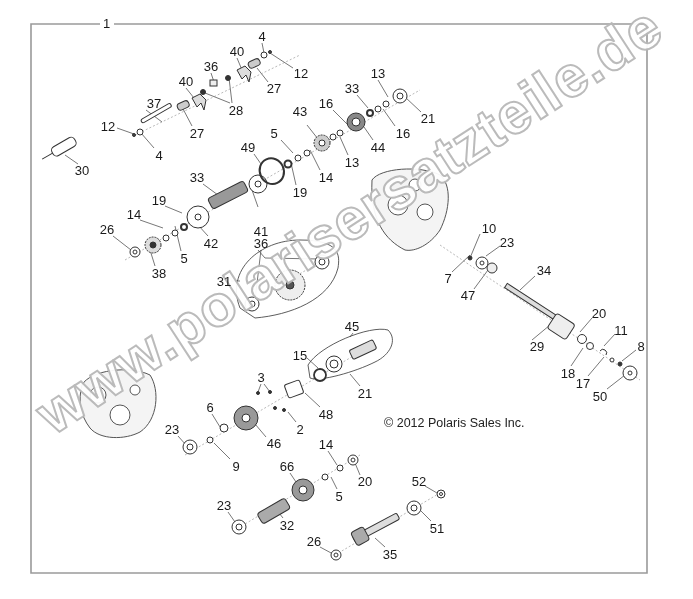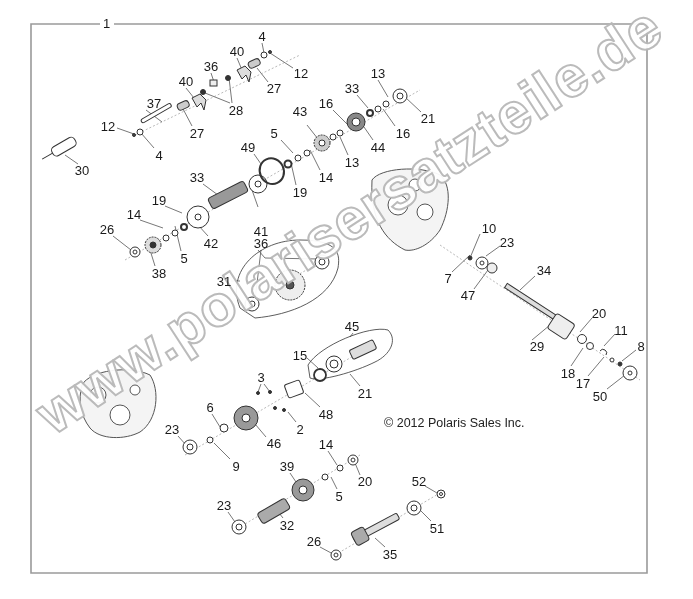--- a/index.html
+++ b/index.html
@@ -342,21 +342,21 @@
   <span class="lbl" style="left:300px;top:355px">15</span>
   <span class="lbl" style="left:365px;top:393px">21</span>
   <span class="lbl" style="left:261px;top:377px">3</span>
   <span class="lbl" style="left:326px;top:414px">48</span>
   <span class="lbl" style="left:300px;top:429px">2</span>
   <span class="lbl" style="left:210px;top:407px">6</span>
   <span class="lbl" style="left:172px;top:429px">23</span>
   <span class="lbl" style="left:274px;top:443px">46</span>
   <span class="lbl" style="left:236px;top:466px">9</span>
   <span class="lbl" style="left:326px;top:444px">14</span>
-  <span class="lbl" style="left:287px;top:466px">39</span>
+  <span class="lbl" style="left:287px;top:466px">66</span>
   <span class="lbl" style="left:365px;top:481px">20</span>
   <span class="lbl" style="left:339px;top:496px">5</span>
   <span class="lbl" style="left:224px;top:505px">23</span>
   <span class="lbl" style="left:287px;top:525px">32</span>
   <span class="lbl" style="left:419px;top:481px">52</span>
   <span class="lbl" style="left:437px;top:528px">51</span>
   <span class="lbl" style="left:314px;top:541px">26</span>
   <span class="lbl" style="left:390px;top:554px">35</span>
 
   <span class="copyright" style="left:384px; top:416px;">© 2012 Polaris Sales Inc.</span>

